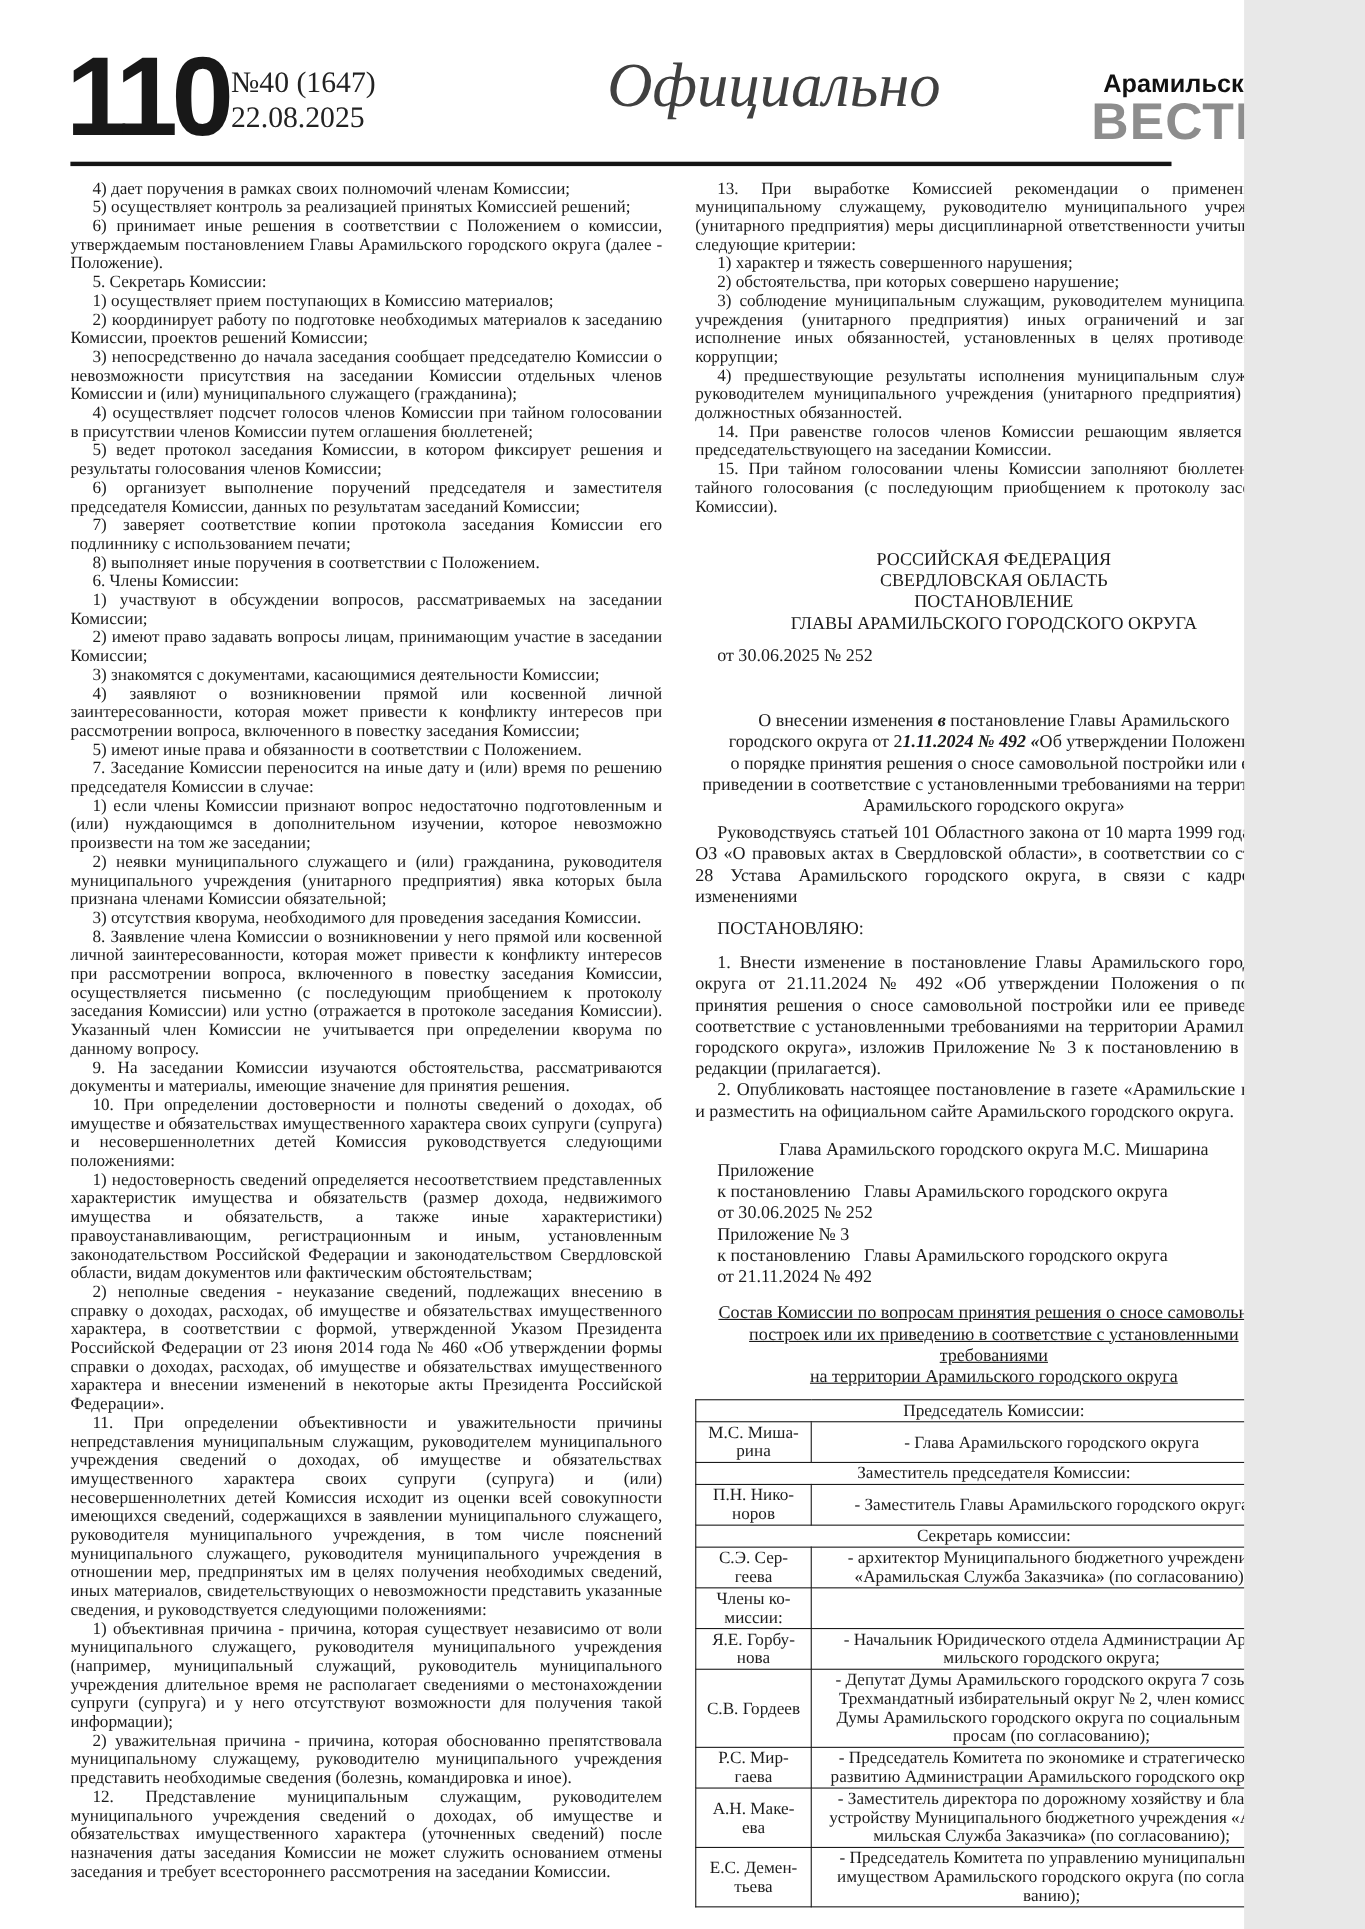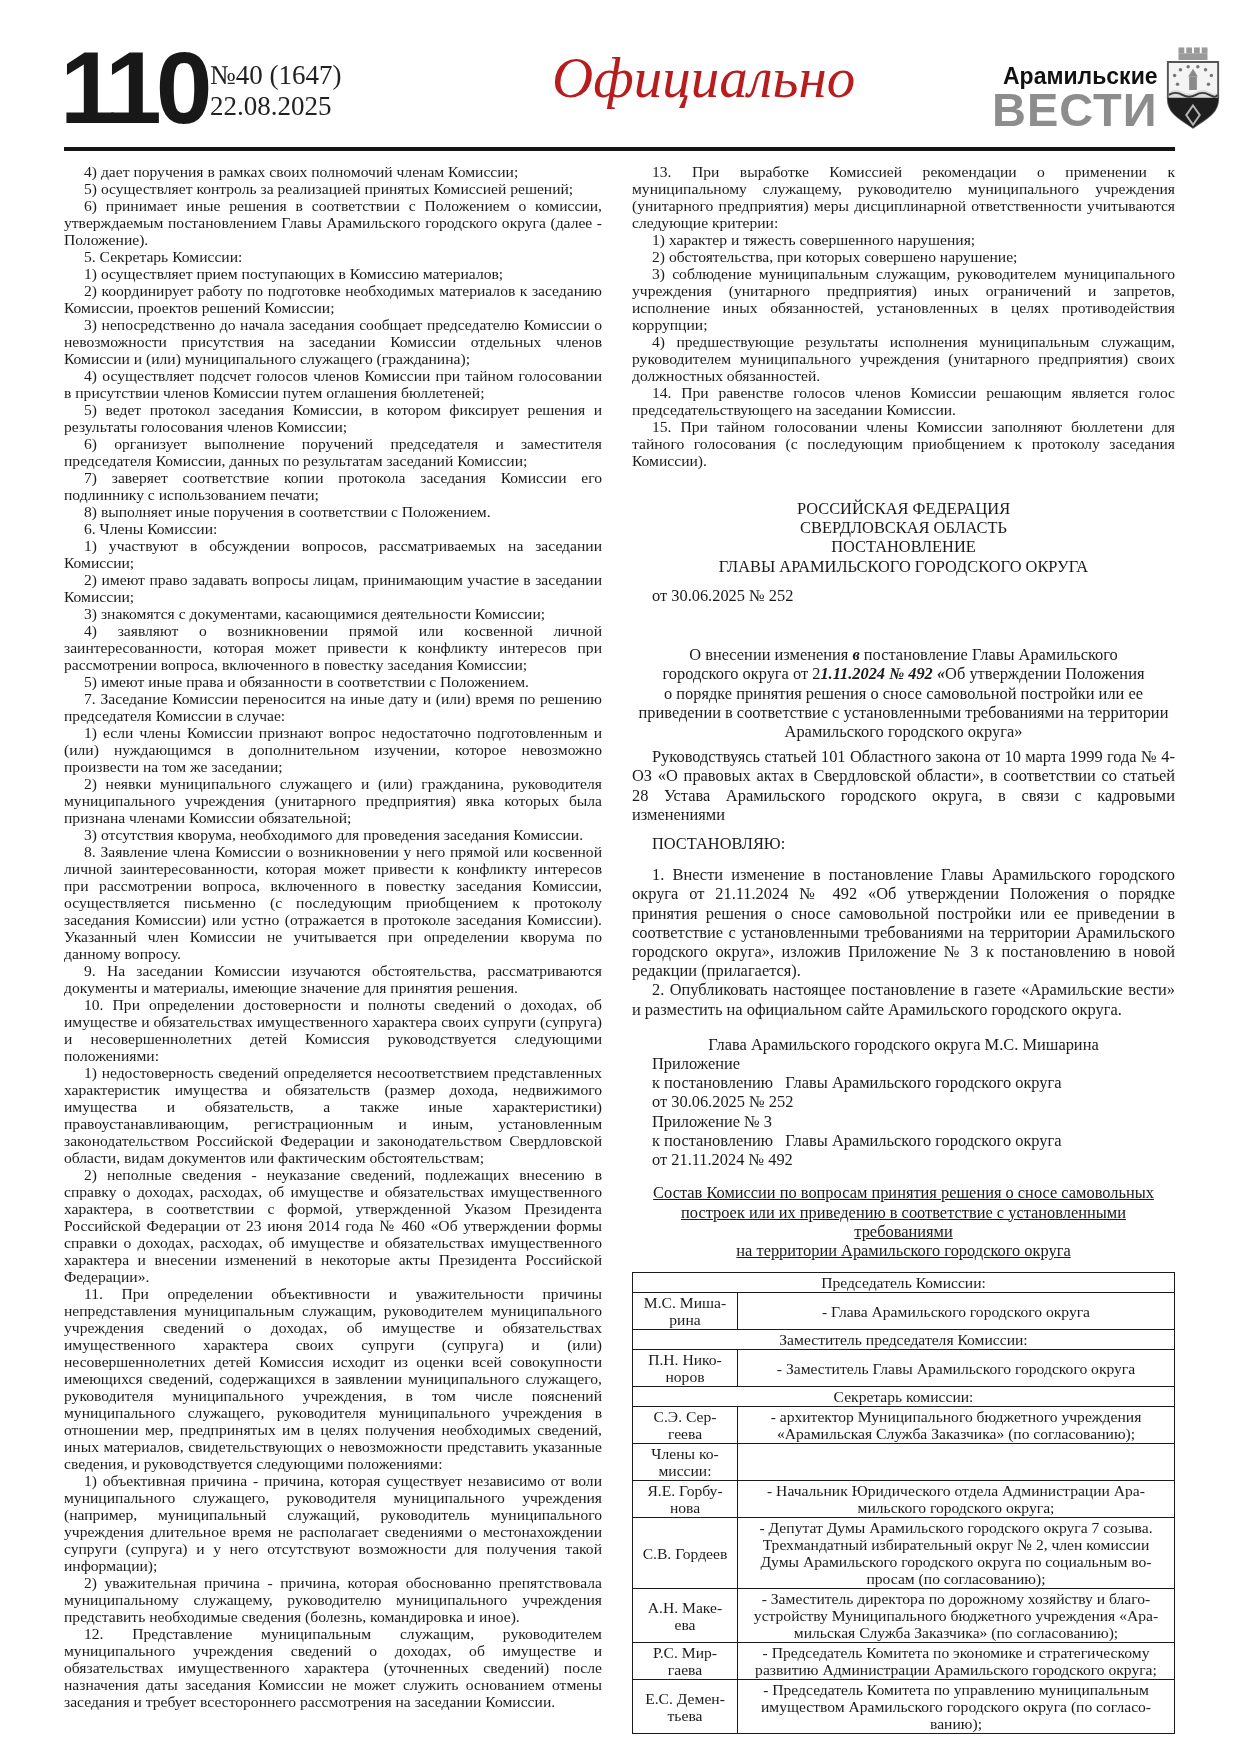--- a/index.html
+++ b/index.html
@@ -1,22 +1,22 @@
 <!DOCTYPE html>
 <html lang="ru"><head>
 <meta charset="utf-8">
 <style>
   html,body{margin:0;padding:0;background:#e8e8e8;}
-  .page{position:relative;width:1241px;height:1754px;background:#ffffff;overflow:hidden;
+  .page{position:relative;width:1131px;height:1754px;background:#ffffff;overflow:hidden;
         font-family:"Liberation Serif",serif;color:#1b1b1b;}
   
   .issue-num{position:absolute;left:60px;top:40px;font-family:"Liberation Sans",sans-serif;
              font-weight:800;font-size:102px;line-height:96px;letter-spacing:-6px;color:#181818;}
   .edition{position:absolute;left:210px;top:60px;font-size:27px;line-height:31px;color:#222;white-space:pre-line;}
-  .section-title{position:absolute;left:552px;top:48px;font-style:italic;font-size:57px;line-height:60px;color:#b91c1c;}
+  .section-title{position:absolute;left:552px;top:48px;font-style:italic;font-size:57px;line-height:60px;color:#404040;}
   .brand{position:absolute;left:992px;top:46px;display:flex;align-items:flex-end;}
   .brand-text{display:flex;flex-direction:column;align-items:flex-end;margin-right:6px;}
   .brand-top{font-family:"Liberation Sans",sans-serif;font-weight:800;font-size:23px;line-height:24px;color:#111;}
   .brand-bottom{font-family:"Liberation Sans",sans-serif;font-weight:800;font-size:47px;line-height:44px;
                 letter-spacing:1px;color:#8d8d8d;}
   .crest{width:58px;height:86px;}
   .rule{position:absolute;left:64px;right:66px;top:147px;height:4px;background:#141414;}
   
   .cols{position:absolute;top:163px;left:64px;width:1111px;display:flex;justify-content:space-between;}
   .col-left{width:538px;}
@@ -205,33 +205,33 @@
 мильского городского округа;</td>
           </tr>
           <tr>
             <td class="tname">С.В. Гордеев</td>
             <td class="tdesc">- Депутат Думы Арамильского городского округа 7 созыва.
 Трехмандатный избирательный округ № 2, член комиссии
 Думы Арамильского городского округа по социальным во-
 просам (по согласованию);</td>
           </tr>
           <tr>
+            <td class="tname">Р.С. Мир-
+гаева</td>
+            <td class="tdesc">- Председатель Комитета по экономике и стратегическому
+развитию Администрации Арамильского городского округа;</td>
+          </tr>
+          <tr>
             <td class="tname">А.Н. Маке-
 ева</td>
             <td class="tdesc">- Заместитель директора по дорожному хозяйству и благо-
 устройству Муниципального бюджетного учреждения «Ара-
 мильская Служба Заказчика» (по согласованию);</td>
           </tr>
           <tr>
-            <td class="tname">Р.С. Мир-
-гаева</td>
-            <td class="tdesc">- Председатель Комитета по экономике и стратегическому
-развитию Администрации Арамильского городского округа;</td>
-          </tr>
-          <tr>
             <td class="tname">Е.С. Демен-
 тьева</td>
             <td class="tdesc">- Председатель Комитета по управлению муниципальным
 имуществом Арамильского городского округа (по согласо-
 ванию);</td>
           </tr>
         </tbody>
       </table>
     </div>
   </div>

